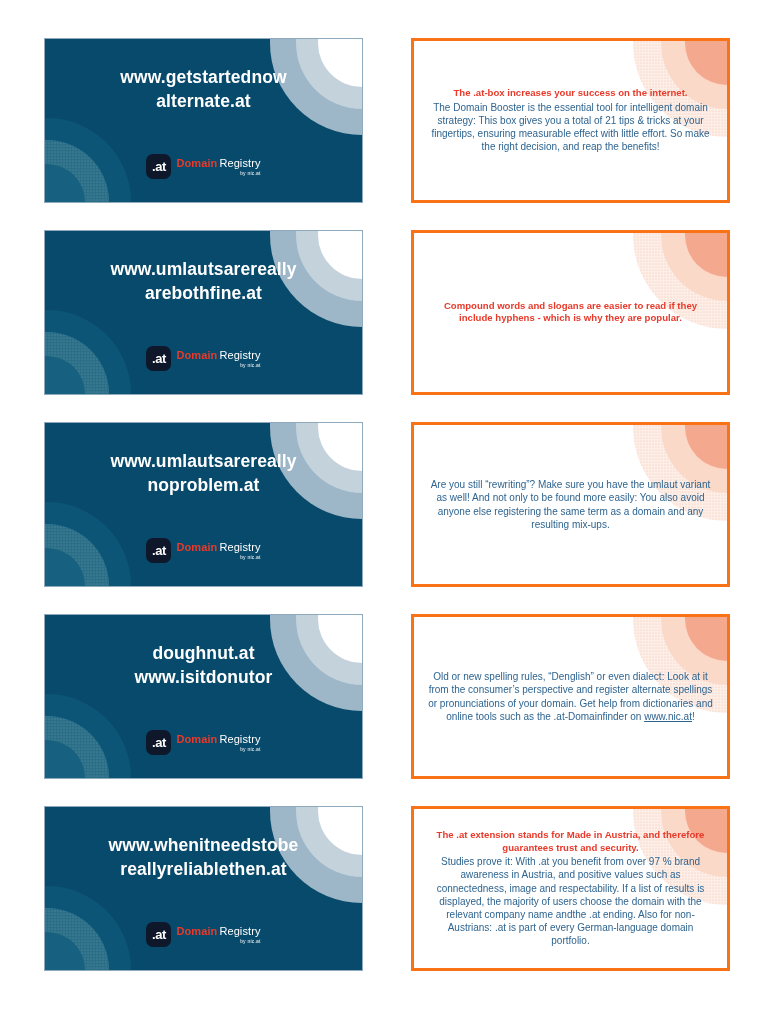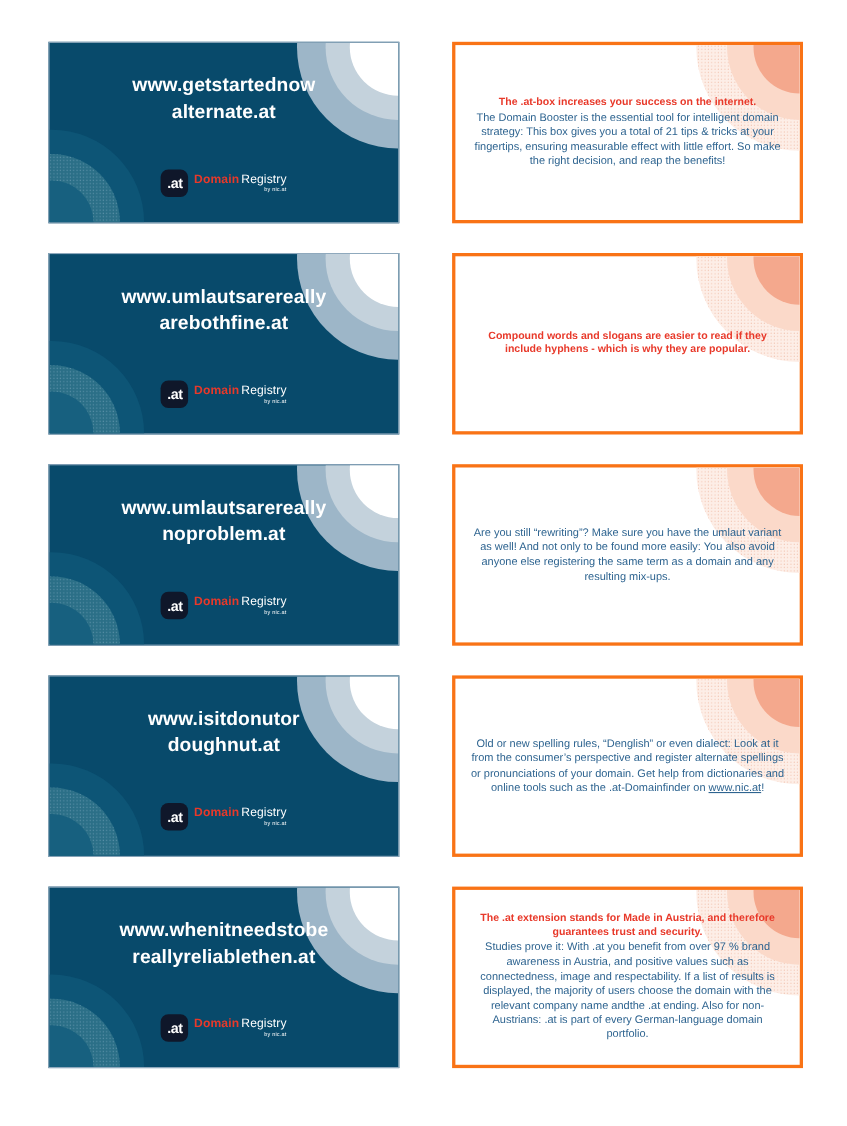--- a/index.html
+++ b/index.html
@@ -343,22 +343,22 @@
       </div>
       <div class="deco-bl">
         <svg width="110" height="90" viewBox="0 0 110 90">
           <circle cx="2" cy="90" r="84" fill="#0d5576"></circle>
           <circle cx="2" cy="90" r="62" fill="#2b6f87"></circle>
           <circle cx="2" cy="90" r="62" fill="url(#dots1)"></circle>
           <circle cx="2" cy="90" r="38" fill="#17607f"></circle>
         </svg>
       </div>
       <div class="blue-url">
+        <div>doughnut.at</div>
         <div>www.isitdonutor</div>
-        <div>doughnut.at</div>
       </div>
       <div class="logo">
         <div class="logo-badge">.at</div>
         <div class="logo-words">
           <div class="logo-line1">
             <span class="logo-domain">Domain</span><span class="logo-registry">Registry</span>
           </div>
           <div class="logo-line2">by nic.at</div>
         </div>
       </div>

